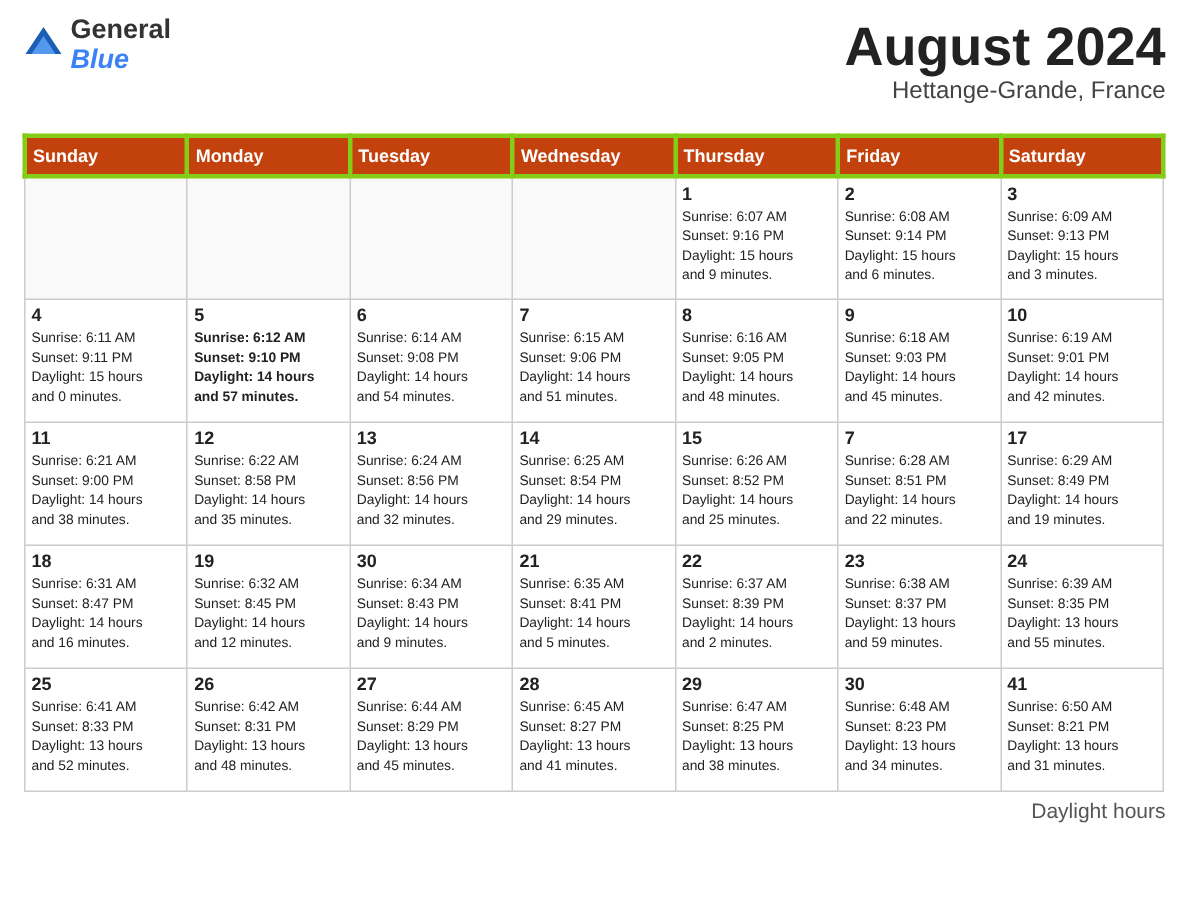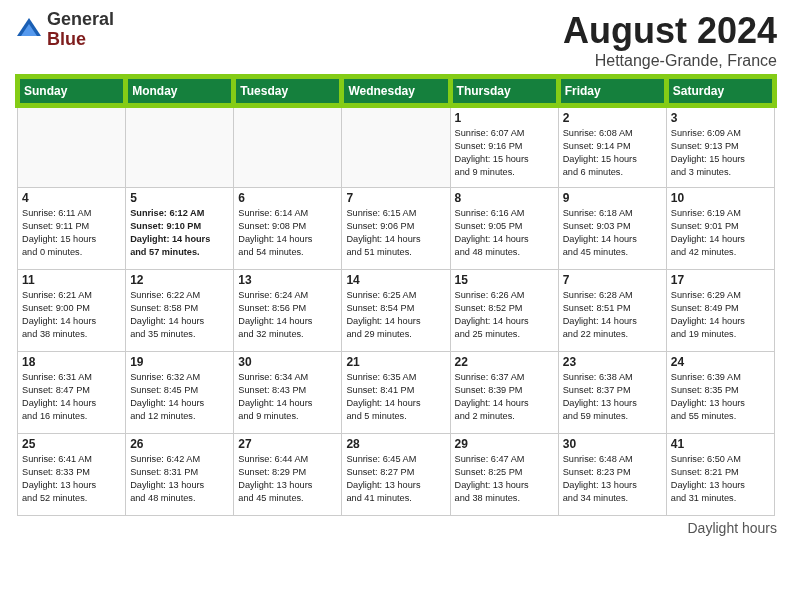--- a/index.html
+++ b/index.html
@@ -12,33 +12,33 @@
     }
     .page {
       width: 792px;
       height: 612px;
       padding: 10px 15px;
     }
     .header {
       display: flex;
       align-items: flex-start;
       justify-content: space-between;
-      margin-bottom: 4px;
+      margin-bottom: 19px;
     }
     .logo {
       display: flex;
       align-items: center;
     }
     .logo-text {
       font-size: 18px;
       font-weight: bold;
       line-height: 1.1;
     }
     .logo-general { color: #333; }
-    .logo-blue { color: #7f1d1d; }
+    .logo-blue { color: #3b82f6; font-style: italic; }
     .logo-icon {
       width: 28px;
       height: 28px;
       margin-right: 4px;
     }
     .title-block {
       text-align: right;
     }
     .main-title {
       font-size: 36px;
@@ -47,27 +47,27 @@
     }
     .subtitle {
       font-size: 16px;
       color: #444;
     }
     .calendar {
       width: 100%;
       border-collapse: collapse;
     }
     .calendar th {
-      background-color: #15803d;
+      background-color: #c2410c;
       color: #fff;
       font-size: 12px;
       font-weight: bold;
       padding: 5px 4px;
       text-align: left;
-      border: 5px solid #84cc16;
+      border: 3px solid #84cc16;
     }
     .calendar td {
       border: 1px solid #ccc;
       vertical-align: top;
       padding: 3px 4px;
       font-size: 9.5px;
       color: #222;
       width: 14.28%;
       height: 82px;
       background: #fff;

